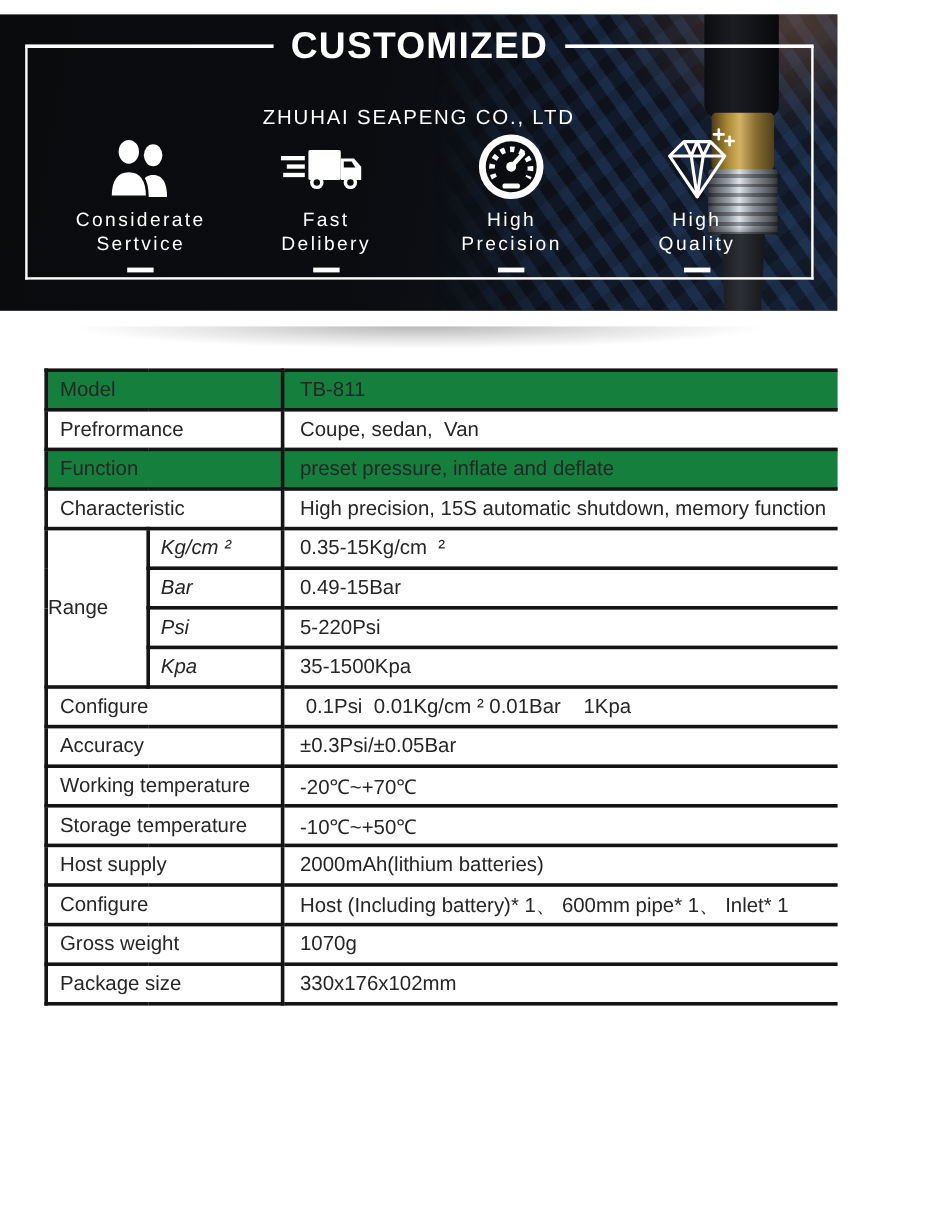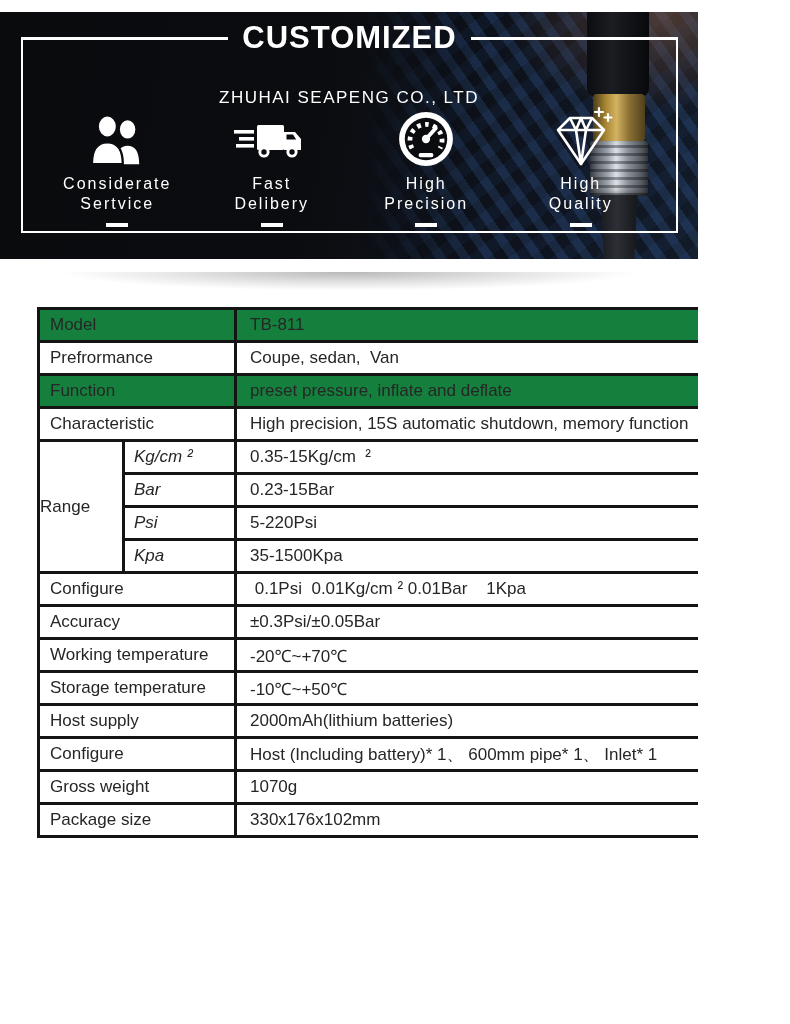--- a/index.html
+++ b/index.html
@@ -224,21 +224,21 @@
         <td class="val">High precision, 15S automatic shutdown, memory function</td>
       </tr>
 
       <tr>
         <td class="range-lbl" rowspan="4">Range</td>
         <td class="unit">Kg/cm ²</td>
         <td class="val">0.35-15Kg/cm  ²</td>
       </tr>
       <tr>
         <td class="unit">Bar</td>
-        <td class="val">0.23-15Bar</td>
+        <td class="val">0.49-15Bar</td>
       </tr>
       <tr>
         <td class="unit">Psi</td>
         <td class="val">5-220Psi</td>
       </tr>
       <tr>
         <td class="unit">Kpa</td>
         <td class="val">35-1500Kpa</td>
       </tr>
 

